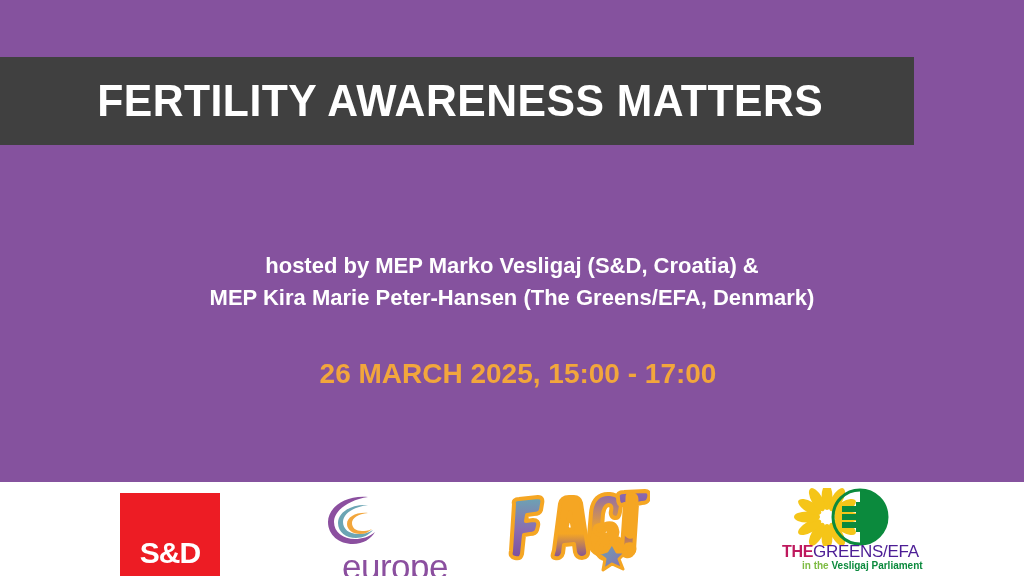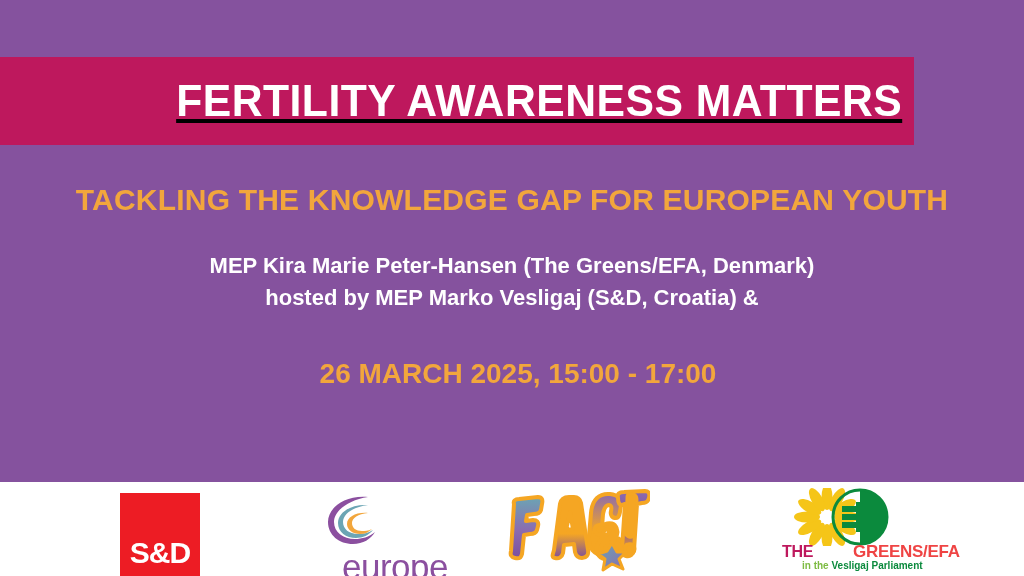--- a/index.html
+++ b/index.html
@@ -21,25 +21,24 @@
     overflow: hidden;
   }
 
   
   .title-banner {
     position: absolute;
     left: 0;
     top: 57px;
     width: 914px;
     height: 88px;
-    background: #be185d;
+    background: #404040;
     display: flex;
     align-items: center;
-    justify-content: flex-end;
-    text-decoration: underline;
+    justify-content: center;
   }
   .title-text {
     color: #FFFFFF;
     font-size: 44px;
     font-weight: bold;
     letter-spacing: 0.5px;
     line-height: 1;
     white-space: nowrap;
     transform: scaleX(0.97);
     padding-left: 6px;
@@ -96,21 +95,21 @@
     width: 1024px;
     height: 94px;
     background: #FFFFFF;
   }
 
   
   .logo-sd {
     position: absolute;
     left: 120px;
     top: 11px;
-    width: 80px;
+    width: 100px;
     height: 83px;
     background: #ED1C24;
   }
   .logo-sd .sd-text {
     position: absolute;
     left: 0;
     right: 0;
     bottom: 8px;
     text-align: center;
     color: #FFFFFF;
@@ -178,25 +177,24 @@
     line-height: 1;
     white-space: nowrap;
   }
   .greens-line1 .the {
     color: #be185d;
     font-size: 16px;
     font-weight: bold;
     letter-spacing: -0.3px;
   }
   .greens-line1 .gr {
-    color: #ef4444;
+    color: #4c1d95;
     font-size: 17px;
-    font-weight: bold;
+    font-weight: normal;
     letter-spacing: -0.3px;
-    margin-left: 40px;
   }
   .greens-line2 {
     position: absolute;
     left: 0;
     top: 73px;
     width: 130px;
     text-align: center;
     color: #0B8A3D;
     font-size: 10px;
     font-weight: bold;
@@ -207,25 +205,24 @@
 </style>
 </head>
 <body>
 
 <div class="poster">
 
   <div class="title-banner">
     <div class="title-text">FERTILITY AWARENESS MATTERS</div>
   </div>
 
-  <div class="subtitle">TACKLING THE KNOWLEDGE GAP FOR EUROPEAN YOUTH</div>
 
   <div class="hosts">
+    <div>hosted by MEP Marko Vesligaj (S&amp;D, Croatia) &amp;</div>
     <div>MEP Kira Marie Peter-Hansen (The Greens/EFA, Denmark)</div>
-    <div>hosted by MEP Marko Vesligaj (S&amp;D, Croatia) &amp;</div>
   </div>
 
   <div class="details">
     <div>26 MARCH 2025, 15:00 - 17:00</div>
   </div>
 
   <div class="logo-strip">
 
     <div class="logo-sd">
       <div class="sd-text">S&amp;D</div>

